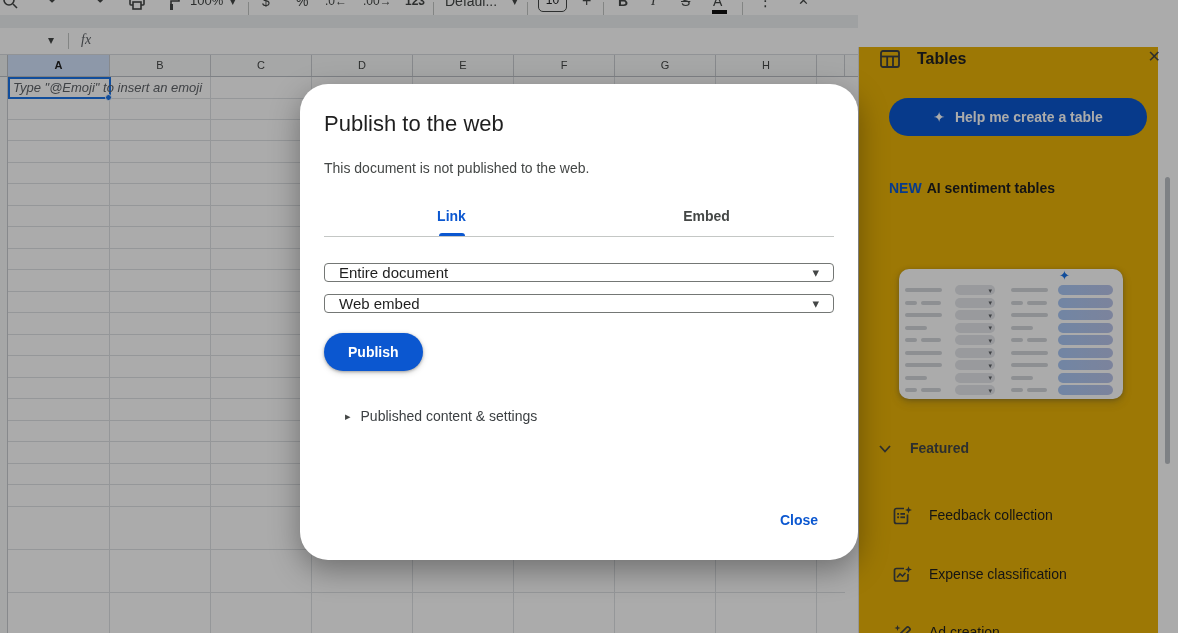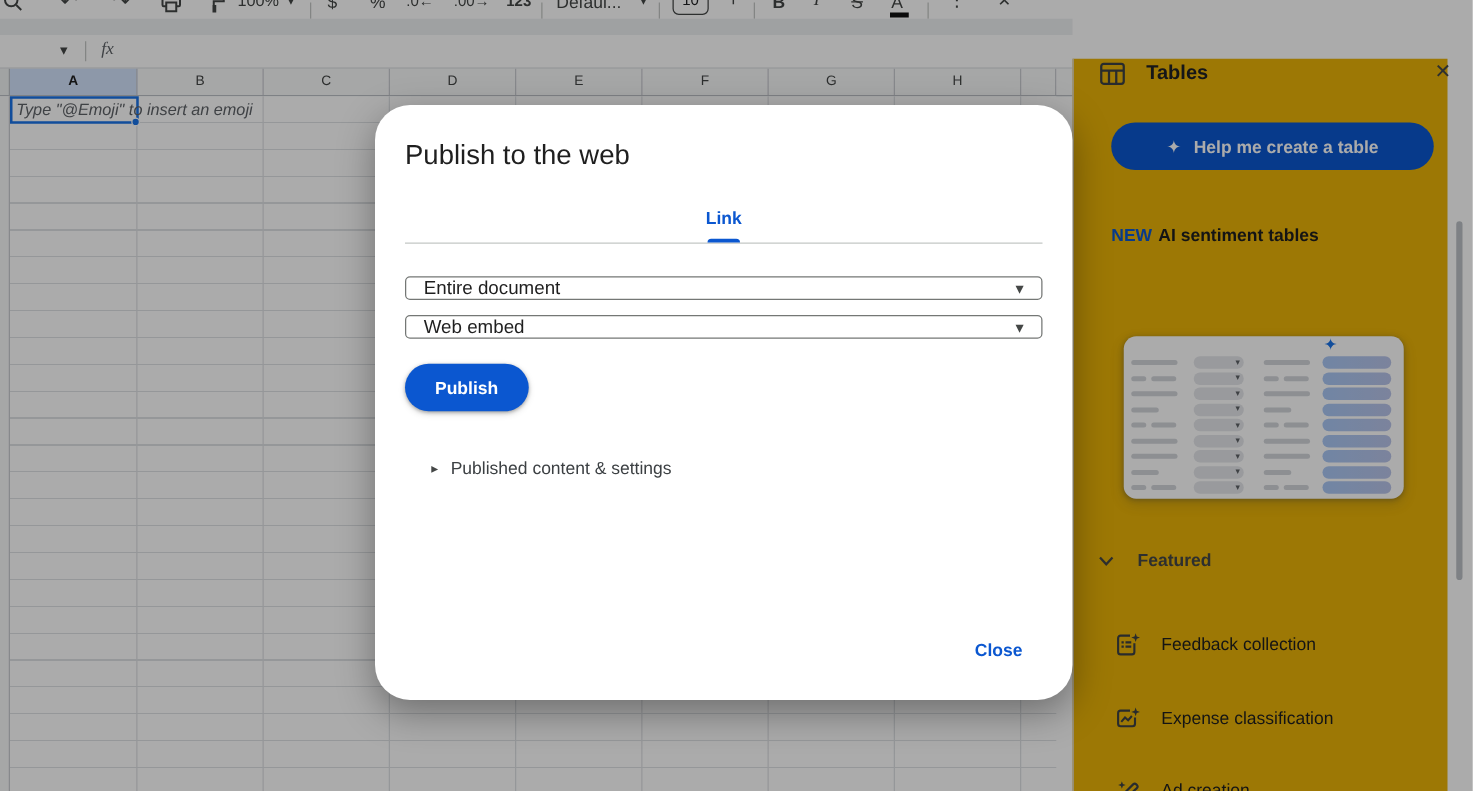--- a/index.html
+++ b/index.html
@@ -348,26 +348,30 @@
     <span class="lbl">Ad creation</span>
   </div>
 
   <div class="sb-scrollbar"></div>
 </div>
 
 <div class="scrim"></div>
 
 <div class="dialog">
   <h1>Publish to the web</h1>
+  <p class="dlg-status">This document is not published to the web.</p>
 
   <div class="tabs">
     <div class="tab active">
       <span>Link</span>
       <span class="indicator"></span>
     </div>
+    <div class="tab">
+      <span>Embed</span>
+    </div>
   </div>
 
   <div class="selects">
     <div class="select">
       <span>Entire document</span>
       <span class="caret">▾</span>
     </div>
     <div class="select">
       <span>Web embed</span>
       <span class="caret">▾</span>

